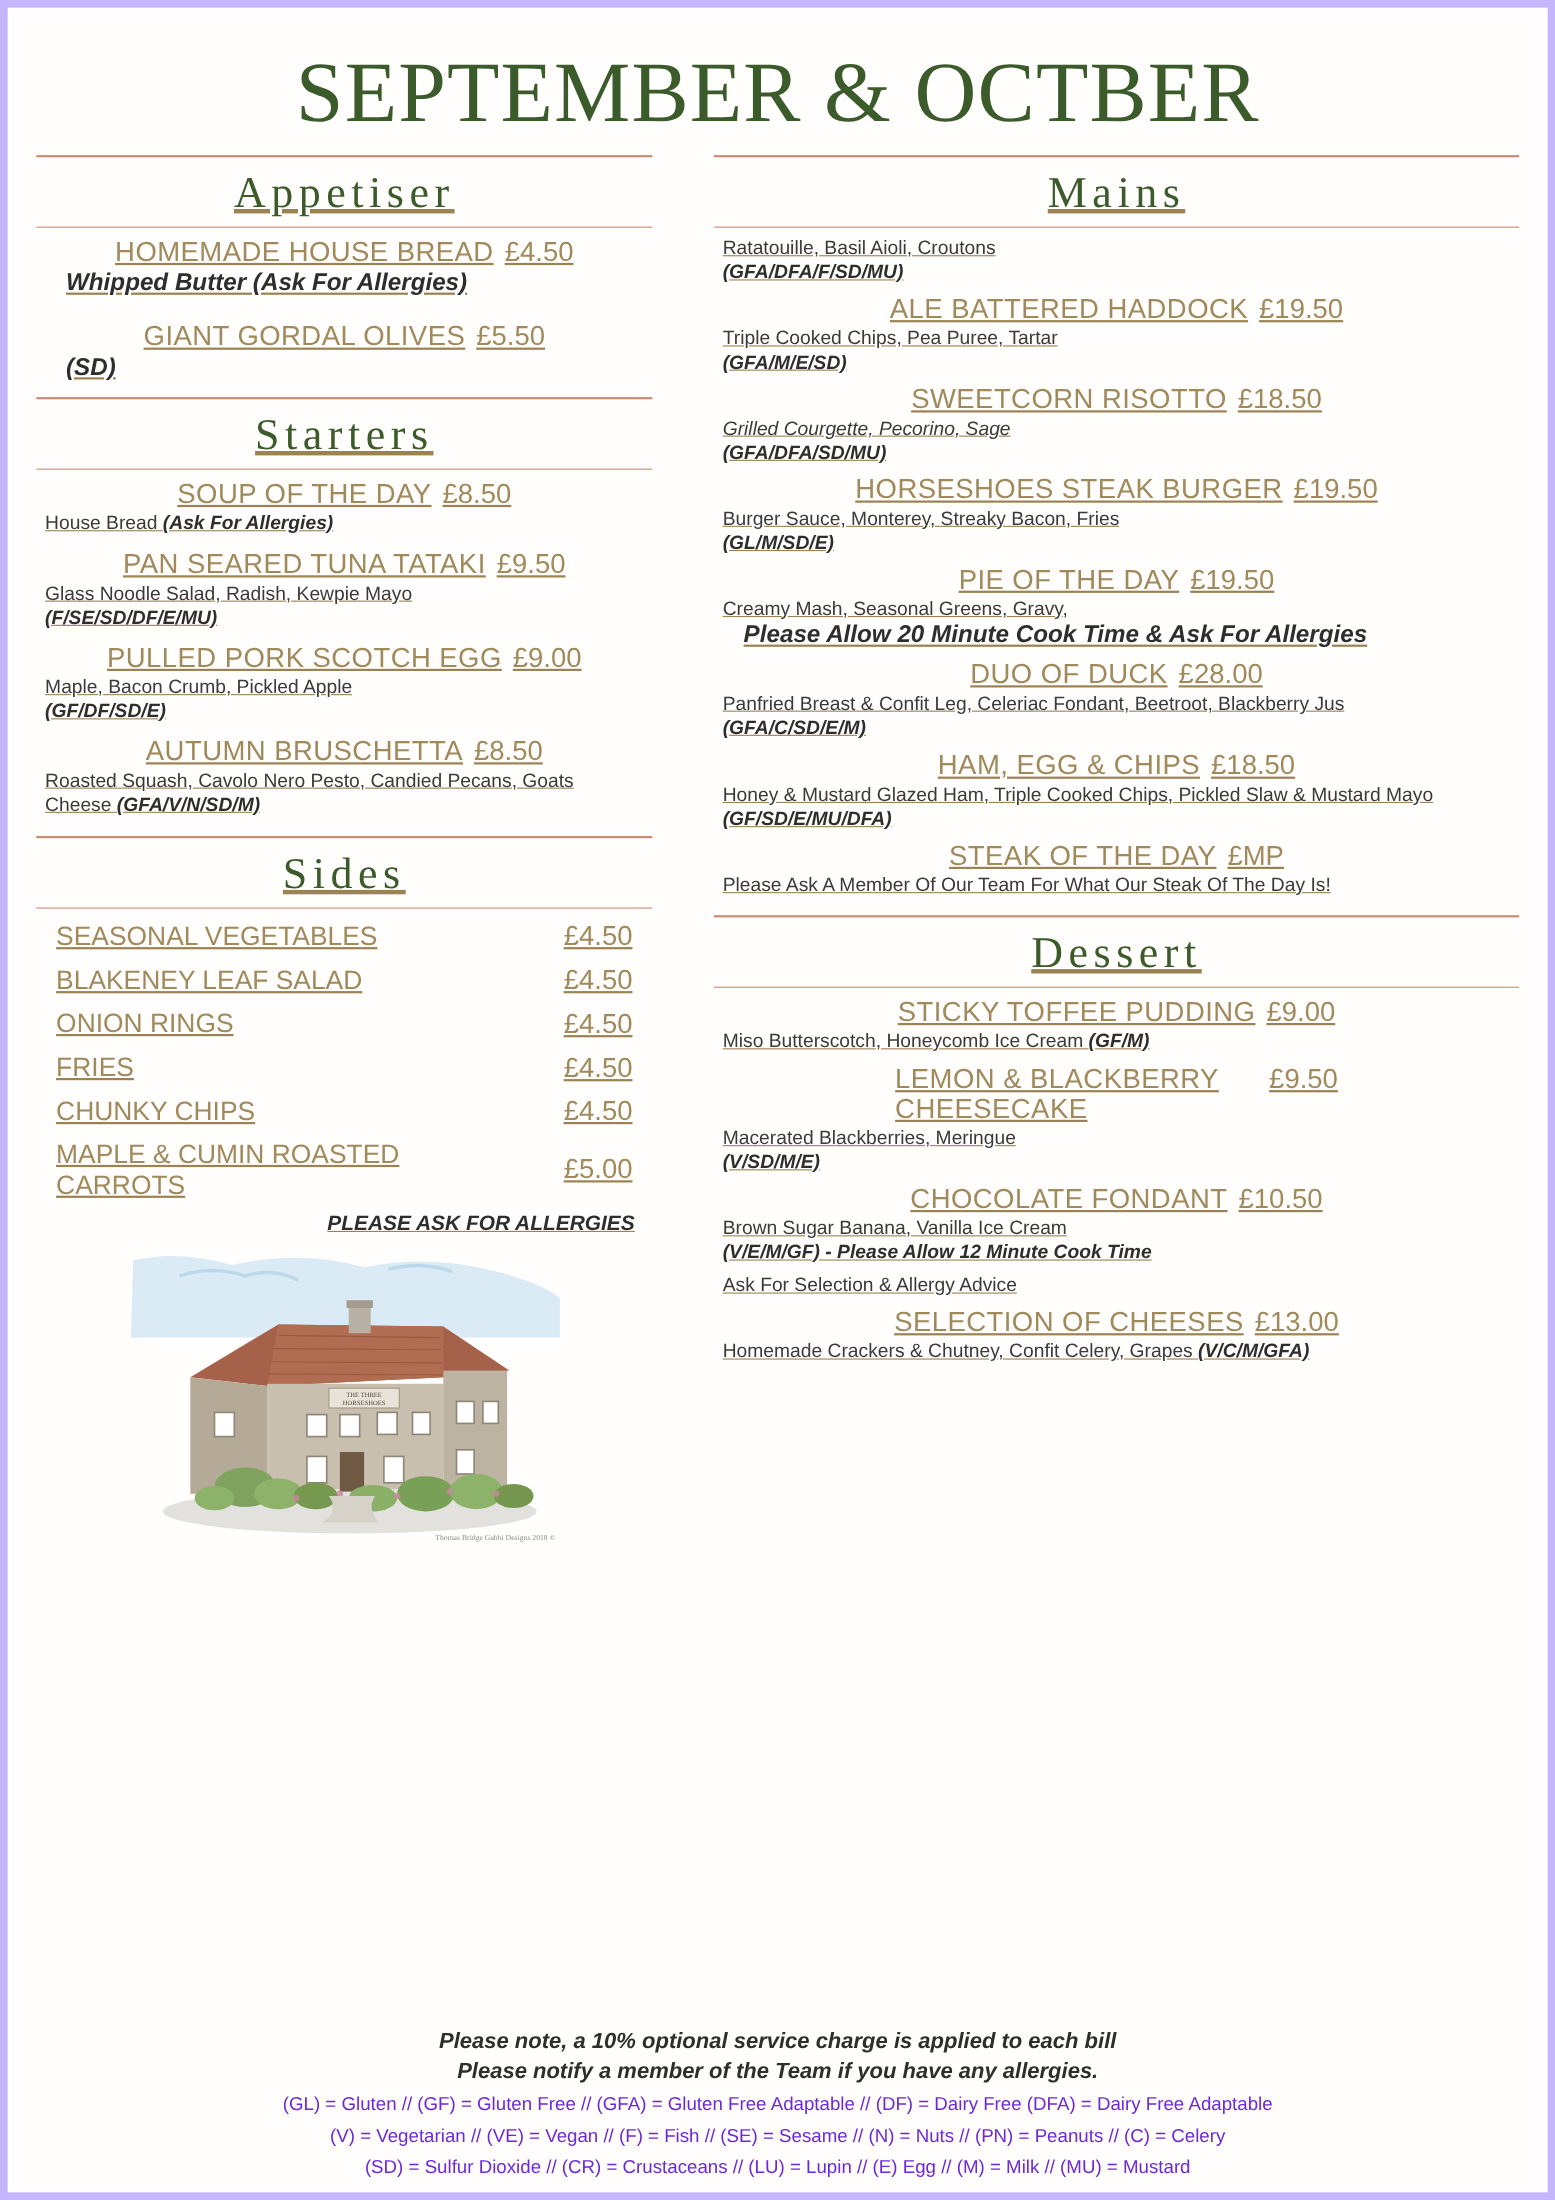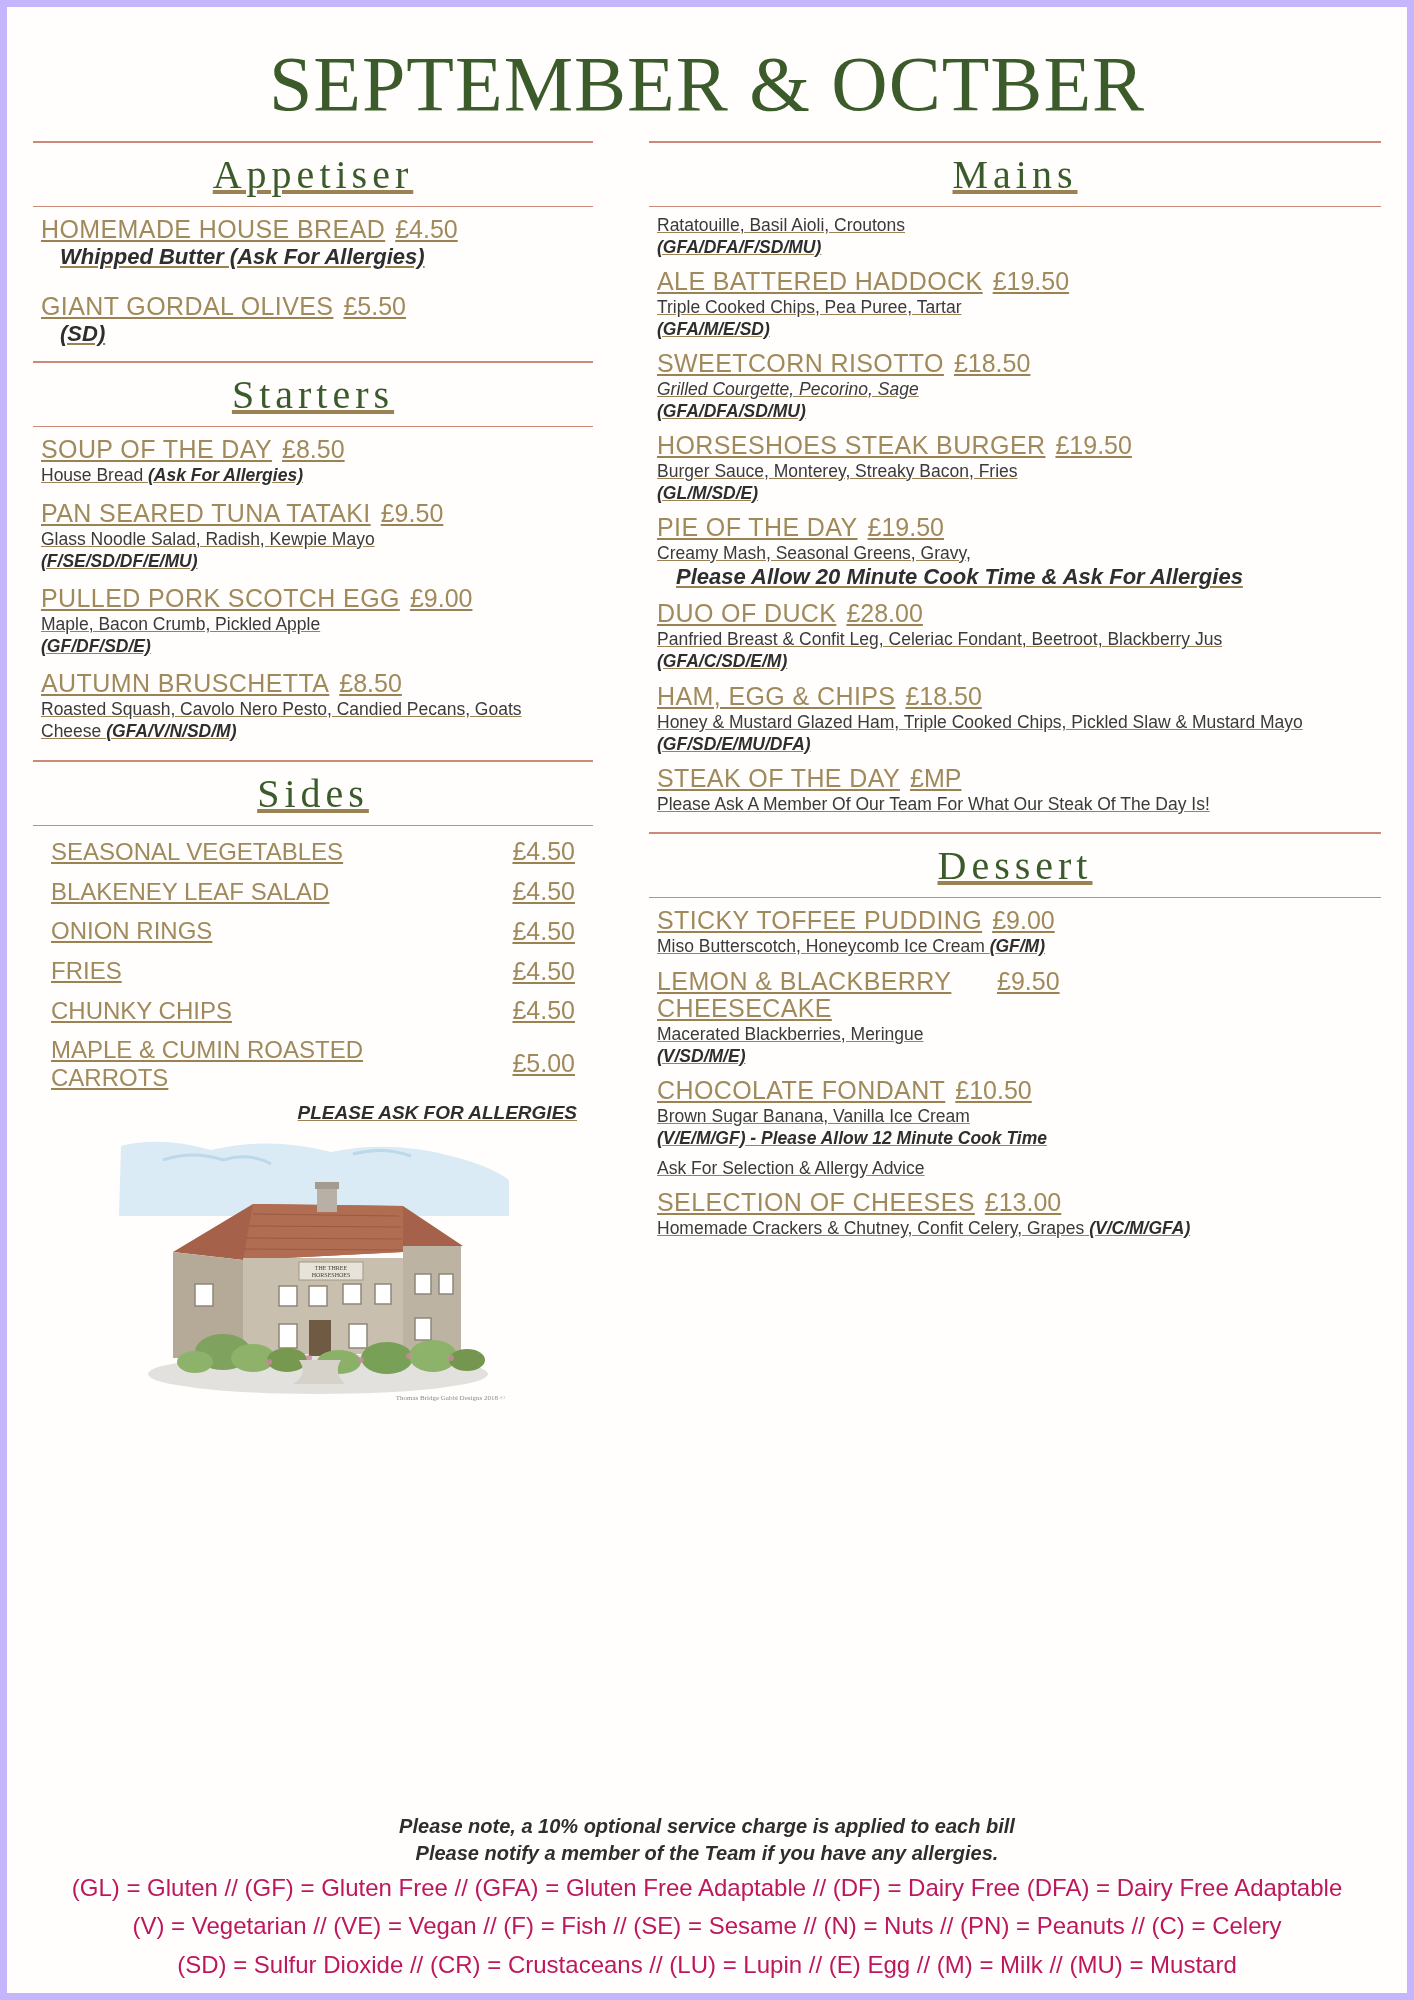--- a/index.html
+++ b/index.html
@@ -56,21 +56,21 @@
     margin: 4px 0 4px 0;
   }
 
   .items { padding: 0 8px; }
 
   .item {
     margin-bottom: 12px;
   }
   .item-row {
     display: flex;
-    justify-content: flex-start;
+    justify-content: center;
     align-items: baseline;
     gap: 10px;
   }
   .item-name {
     font-size: 25px;
     color: #a08a5c;
     letter-spacing: 0.4px;
     line-height: 1.1;
   }
   .item-price {
@@ -145,22 +145,22 @@
   }
   .footer .note {
     font-weight: bold;
     font-style: italic;
     font-size: 20px;
     color: #2e2e2e;
     line-height: 1.35;
     text-align: center;
   }
   .footer .key {
-    font-size: 24px;
-    color: #be185d;
+    font-size: 17px;
+    color: #6d28d9;
     line-height: 1.45;
     margin-top: 4px;
   }
 
   .tight { margin-bottom: 9px; }
 </style>
 </head>
 <body>
 
 <div class="page">

